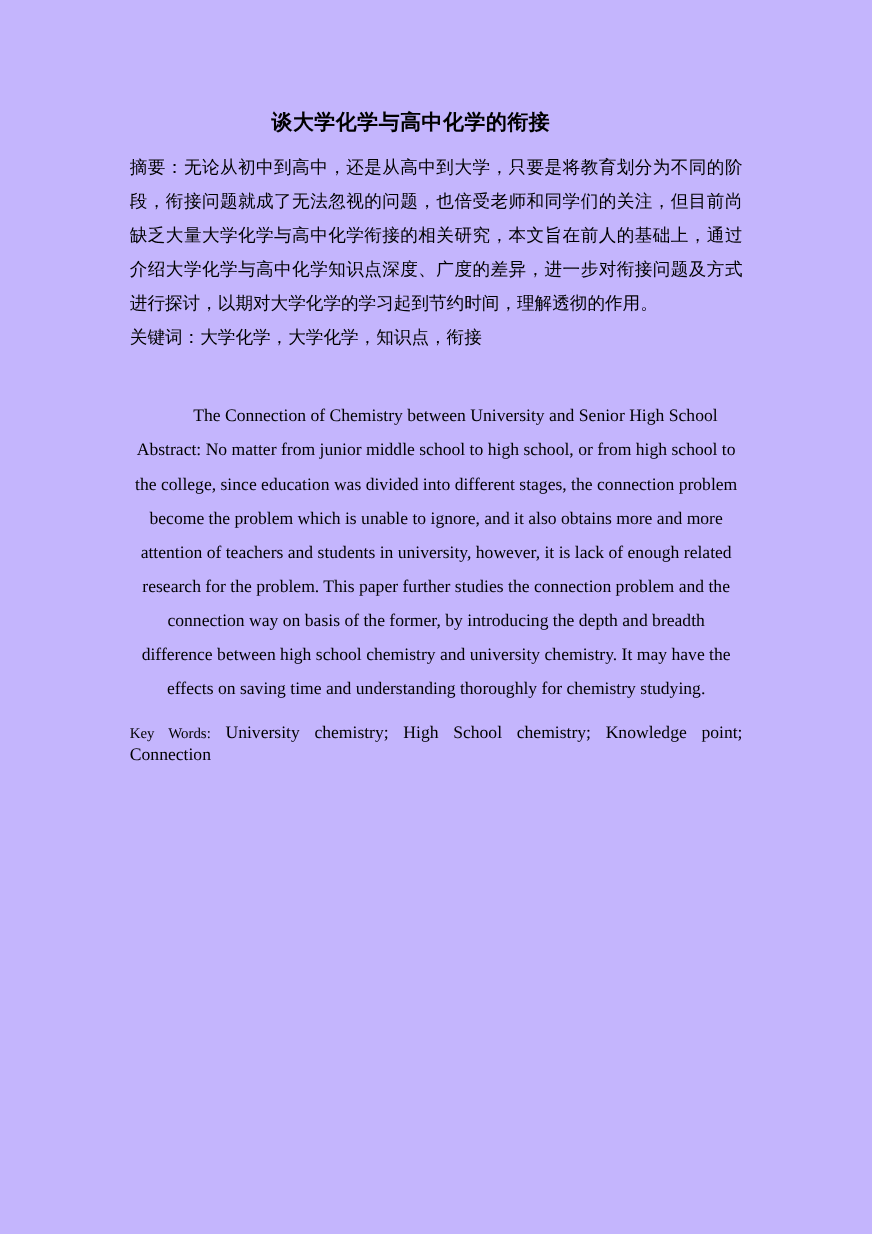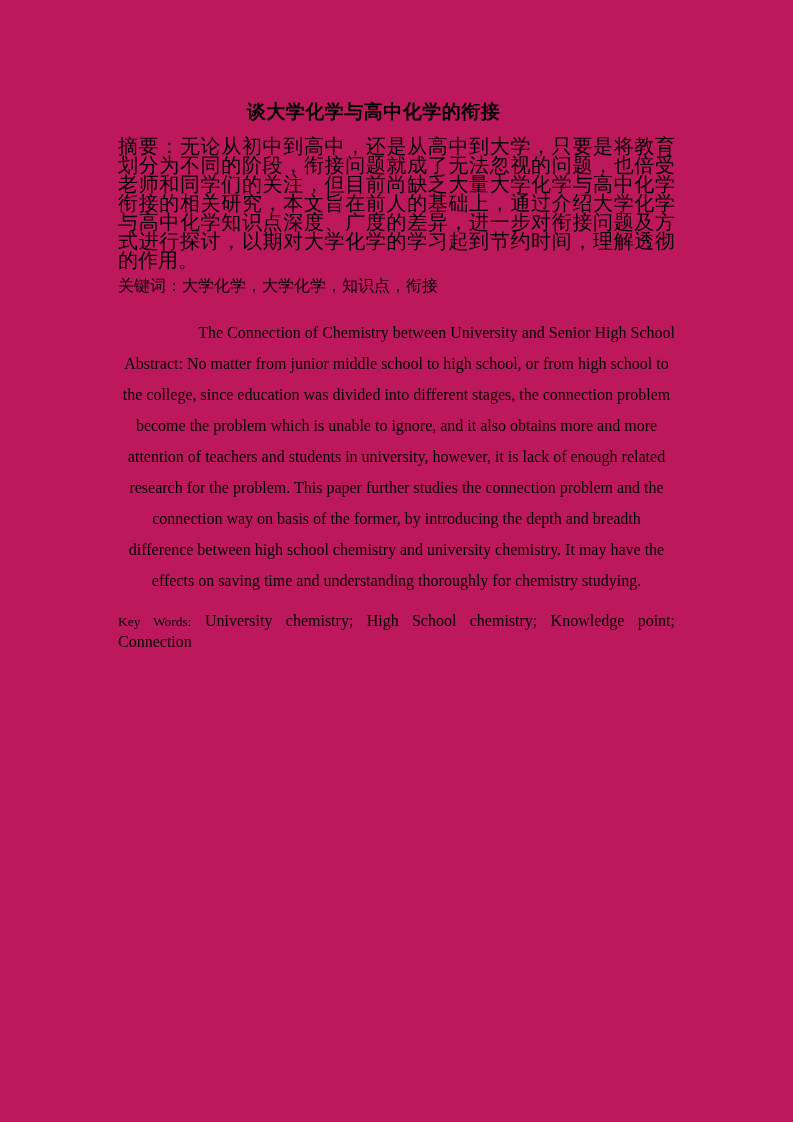--- a/index.html
+++ b/index.html
@@ -4,21 +4,21 @@
 <style>
   html, body {
     margin: 0;
     padding: 0;
     background: #ffffff;
   }
   .page {
     position: relative;
     width: 793px;
     height: 1122px;
-    background: #be185d;
+    background: #c4b5fd;
     overflow: hidden;
     font-family: "Liberation Serif", "DejaVu Serif", serif;
     color: #000000;
   }
   .content {
     position: absolute;
     left: 118px;
     top: 96px;
     width: 557px;
   }
@@ -27,36 +27,36 @@
     padding-right: 46px;
     font-family: "Liberation Sans", "DejaVu Sans", sans-serif;
     font-weight: bold;
     font-size: 19px;
     line-height: 31px;
     text-align: center;
     letter-spacing: 0.5px;
   }
   .abstract-cn {
     margin: 0;
-    font-size: 20px;
-    line-height: 19px;
+    font-size: 16px;
+    line-height: 31px;
     text-align: justify;
   }
   .keywords-cn {
     margin: 0;
     font-size: 16px;
     line-height: 31px;
     text-align: left;
   }
   .title-en {
-    margin: 16px 0 0 0;
+    margin: 40px 0 0 0;
     font-size: 16px;
     line-height: 31px;
     text-indent: 35px;
-    text-align: right;
+    text-align: center;
   }
   .abstract-en {
     margin: 0;
     font-size: 16px;
     line-height: 31px;
     text-align: center;
   }
   .keywords-en {
     margin: 15px 0 0 0;
     font-size: 16px;

